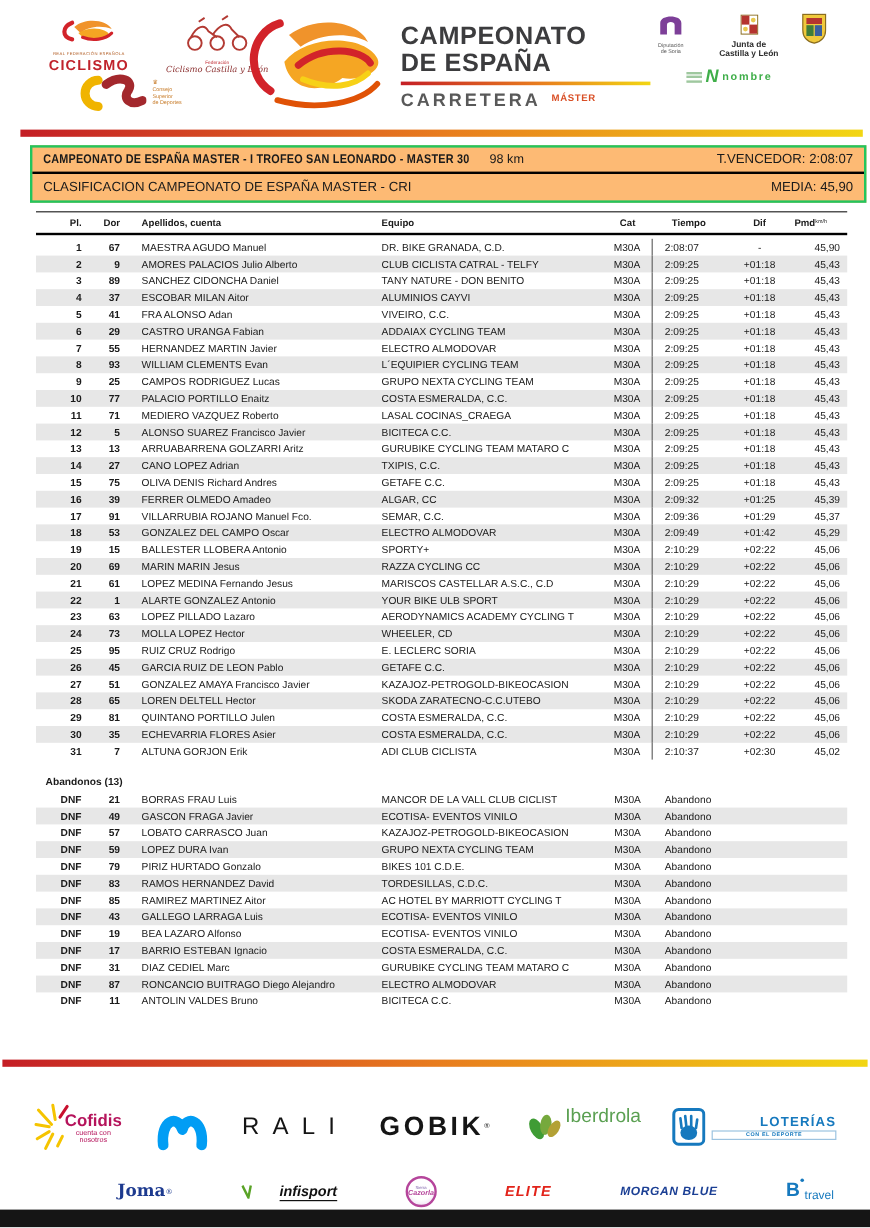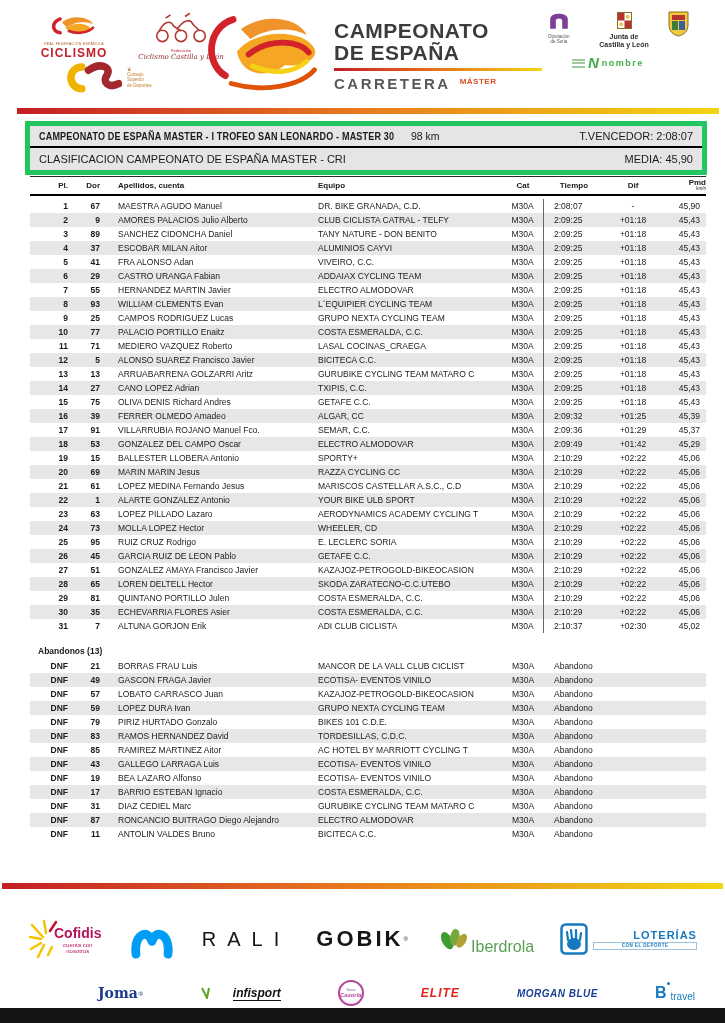--- a/index.html
+++ b/index.html
@@ -41,21 +41,21 @@
   .nav-n { font-size:15px; font-weight:900; font-style:italic; color:#3fae49; line-height:.8; }
   .nav-word { font-size:9px; font-weight:bold; color:#3fae49; letter-spacing:1.5px; }
 
   
   .grad-bar { position:absolute; height:6px;
     background:linear-gradient(90deg, var(--g1,#c41e25), var(--g2,#e87c1e) 50%, var(--g3,#f2d613)); }
   .grad-top { top:108px; left:17px; right:6px; }
   .grad-bottom { top:883px; left:2px; right:2px; }
 
   
-  .title-box { position:absolute; top:121px; left:25px; right:18px; border:5px solid #22c55e; background:#e5e5e5; }
+  .title-box { position:absolute; top:121px; left:25px; right:3px; border:2px solid #22c55e; background:#fdba74; }
   .tb-row { height:22px; display:flex; align-items:center; padding:0 9px; }
   .tb-row1 { border-bottom:2px solid #000; }
   .race-title { width:372px; font-size:10.5px; font-weight:bold; white-space:nowrap;
     transform:scaleX(.86); transform-origin:left center; letter-spacing:.2px; }
   .race-dist { font-size:10.5px; }
   .tb-spacer { flex:1; }
   .tb-right { font-size:11px; }
   .clasif-title { font-size:11px; }
 
   
@@ -72,39 +72,39 @@
   .c-dor  { width:36px; justify-content:flex-end; padding-right:4px; font-weight:bold; }
   .c-name { width:200px; padding-left:14px; white-space:nowrap; }
   .c-team { width:198px; padding-left:14px; white-space:nowrap; }
   .c-cat  { width:42px; justify-content:center; }
   .c-cat.rule { border-right:1px solid #666; }
   .c-tiempo { width:60px; padding-left:10px; }
   .c-dif  { width:58px; justify-content:center; }
   .c-pmd  { width:44px; justify-content:flex-end; padding-right:6px; }
   .thead .c-pl, .thead .c-dor { font-weight:bold; }
   .thead .c-tiempo { justify-content:center; padding-left:0; }
-  .pmd-head { display:flex; flex-direction:column; align-items:flex-end; line-height:1; width:44px; }
+  .pmd-head { display:flex; flex-direction:row; align-items:center; line-height:1; width:44px; }
   .pmd-unit { font-size:4.5px; font-weight:normal; }
 
   
   .sponsors-1 { position:absolute; top:905px; left:0; right:0; height:68px;
     display:flex; align-items:center; justify-content:space-between; padding:0 28px; }
   .sponsors-2 { position:absolute; top:980px; left:0; right:0; height:26px;
     display:flex; align-items:center; justify-content:space-between; padding:0 30px 0 98px; }
   .sponsor { display:flex; align-items:center; }
 
   .cofidis { position:relative; padding-left:26px; }
   .cofidis-word { font-size:14px; font-weight:bold; color:#b5135b; }
   .cofidis-tag { font-size:6px; color:#b5135b; text-align:center; margin-top:1px; }
   .cofidis-sun { position:absolute; left:0; top:-8px; }
 
   .rali { font-size:20px; font-weight:400; letter-spacing:11px; color:#141414; }
   .gobik { font-size:22px; font-weight:800; letter-spacing:3px; color:#151515; }
   .reg { font-size:6px; vertical-align:super; font-weight:normal; }
-  .iberdrola { display:flex; align-items:flex-end; gap:0; }
+  .iberdrola { display:flex; align-items:flex-start; gap:0; }
   .iberdrola-word { font-size:16px; color:#5ba052; font-weight:500; }
   .loterias { display:flex; align-items:center; gap:5px; }
   .loterias-text1 { font-size:11px; font-weight:800; color:#1679be; letter-spacing:1px;margin-left:40px; }
   .loterias-text2 { font-size:4.5px; font-weight:bold; color:#1679be; letter-spacing:.5px;
     border:1px solid #9cc3e0; padding:.5px 2px; margin-top:1px; text-align:center; }
 
   .joma { font-size:14px; font-weight:900; color:#1d3a8f; font-family:"DejaVu Serif", serif; }
   .infisport { display:flex; align-items:center; gap:18px; }
   .infisport-word { font-size:12px; font-style:italic; font-weight:bold; color:#111;
     border-bottom:1.5px solid #111; }

